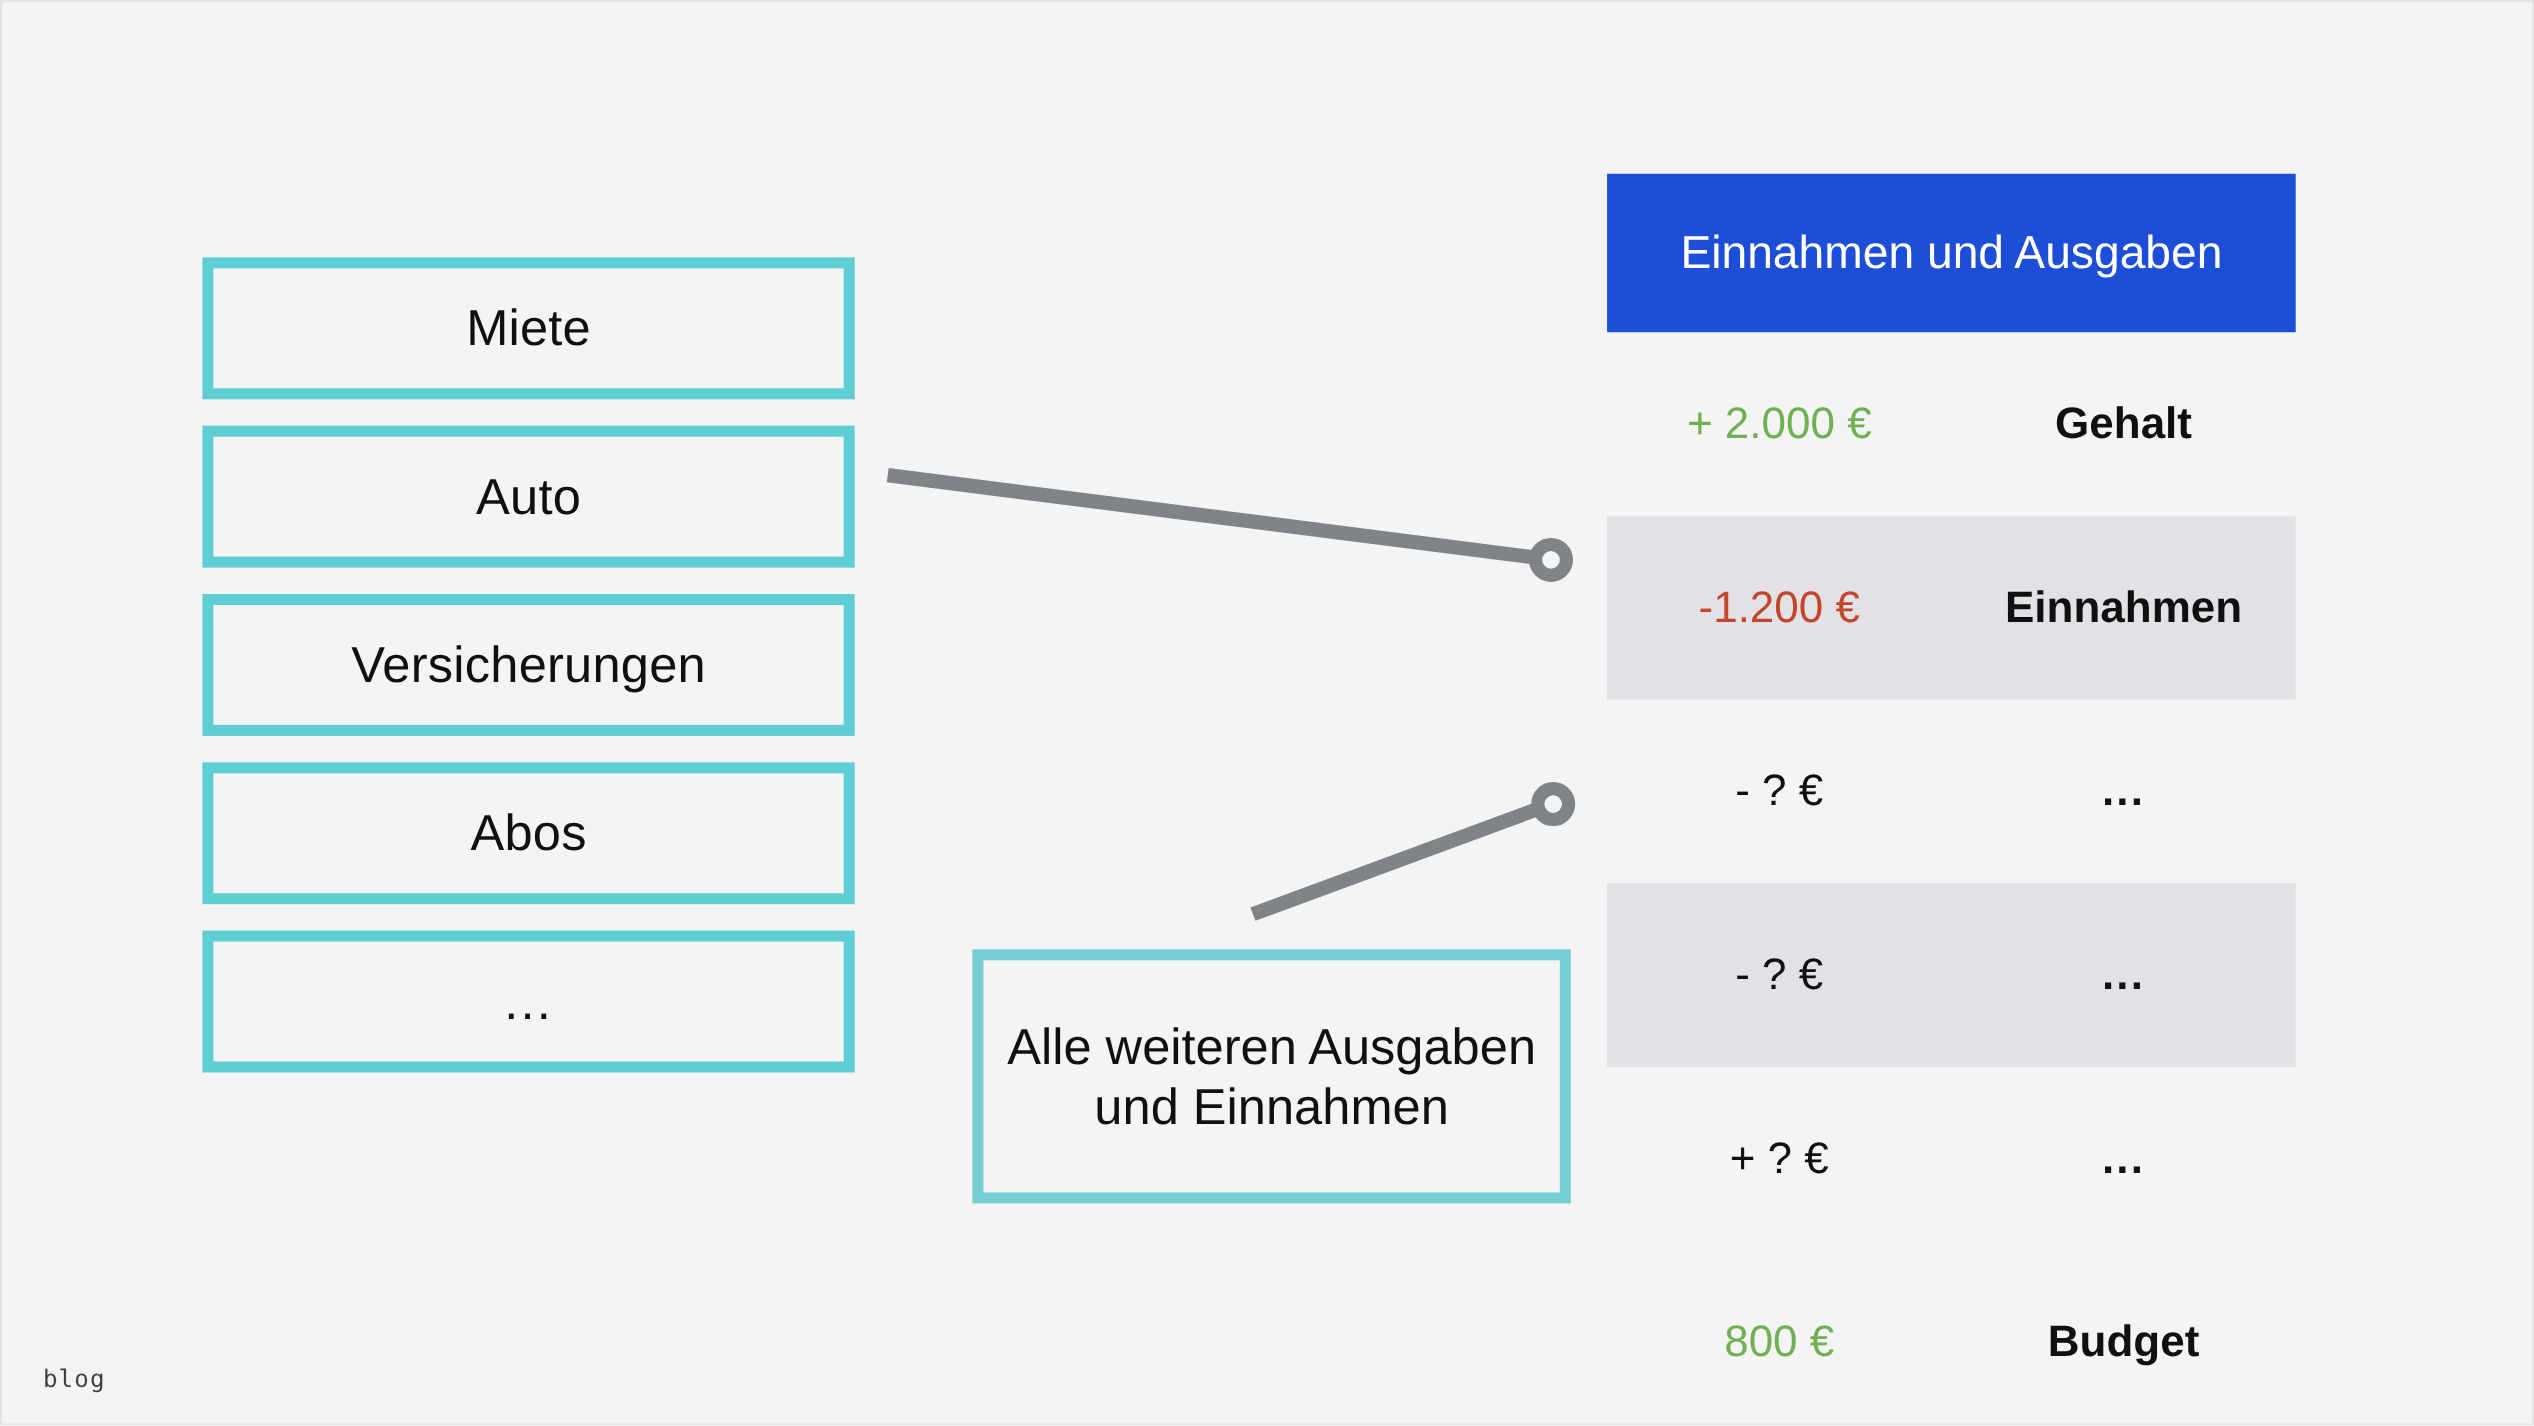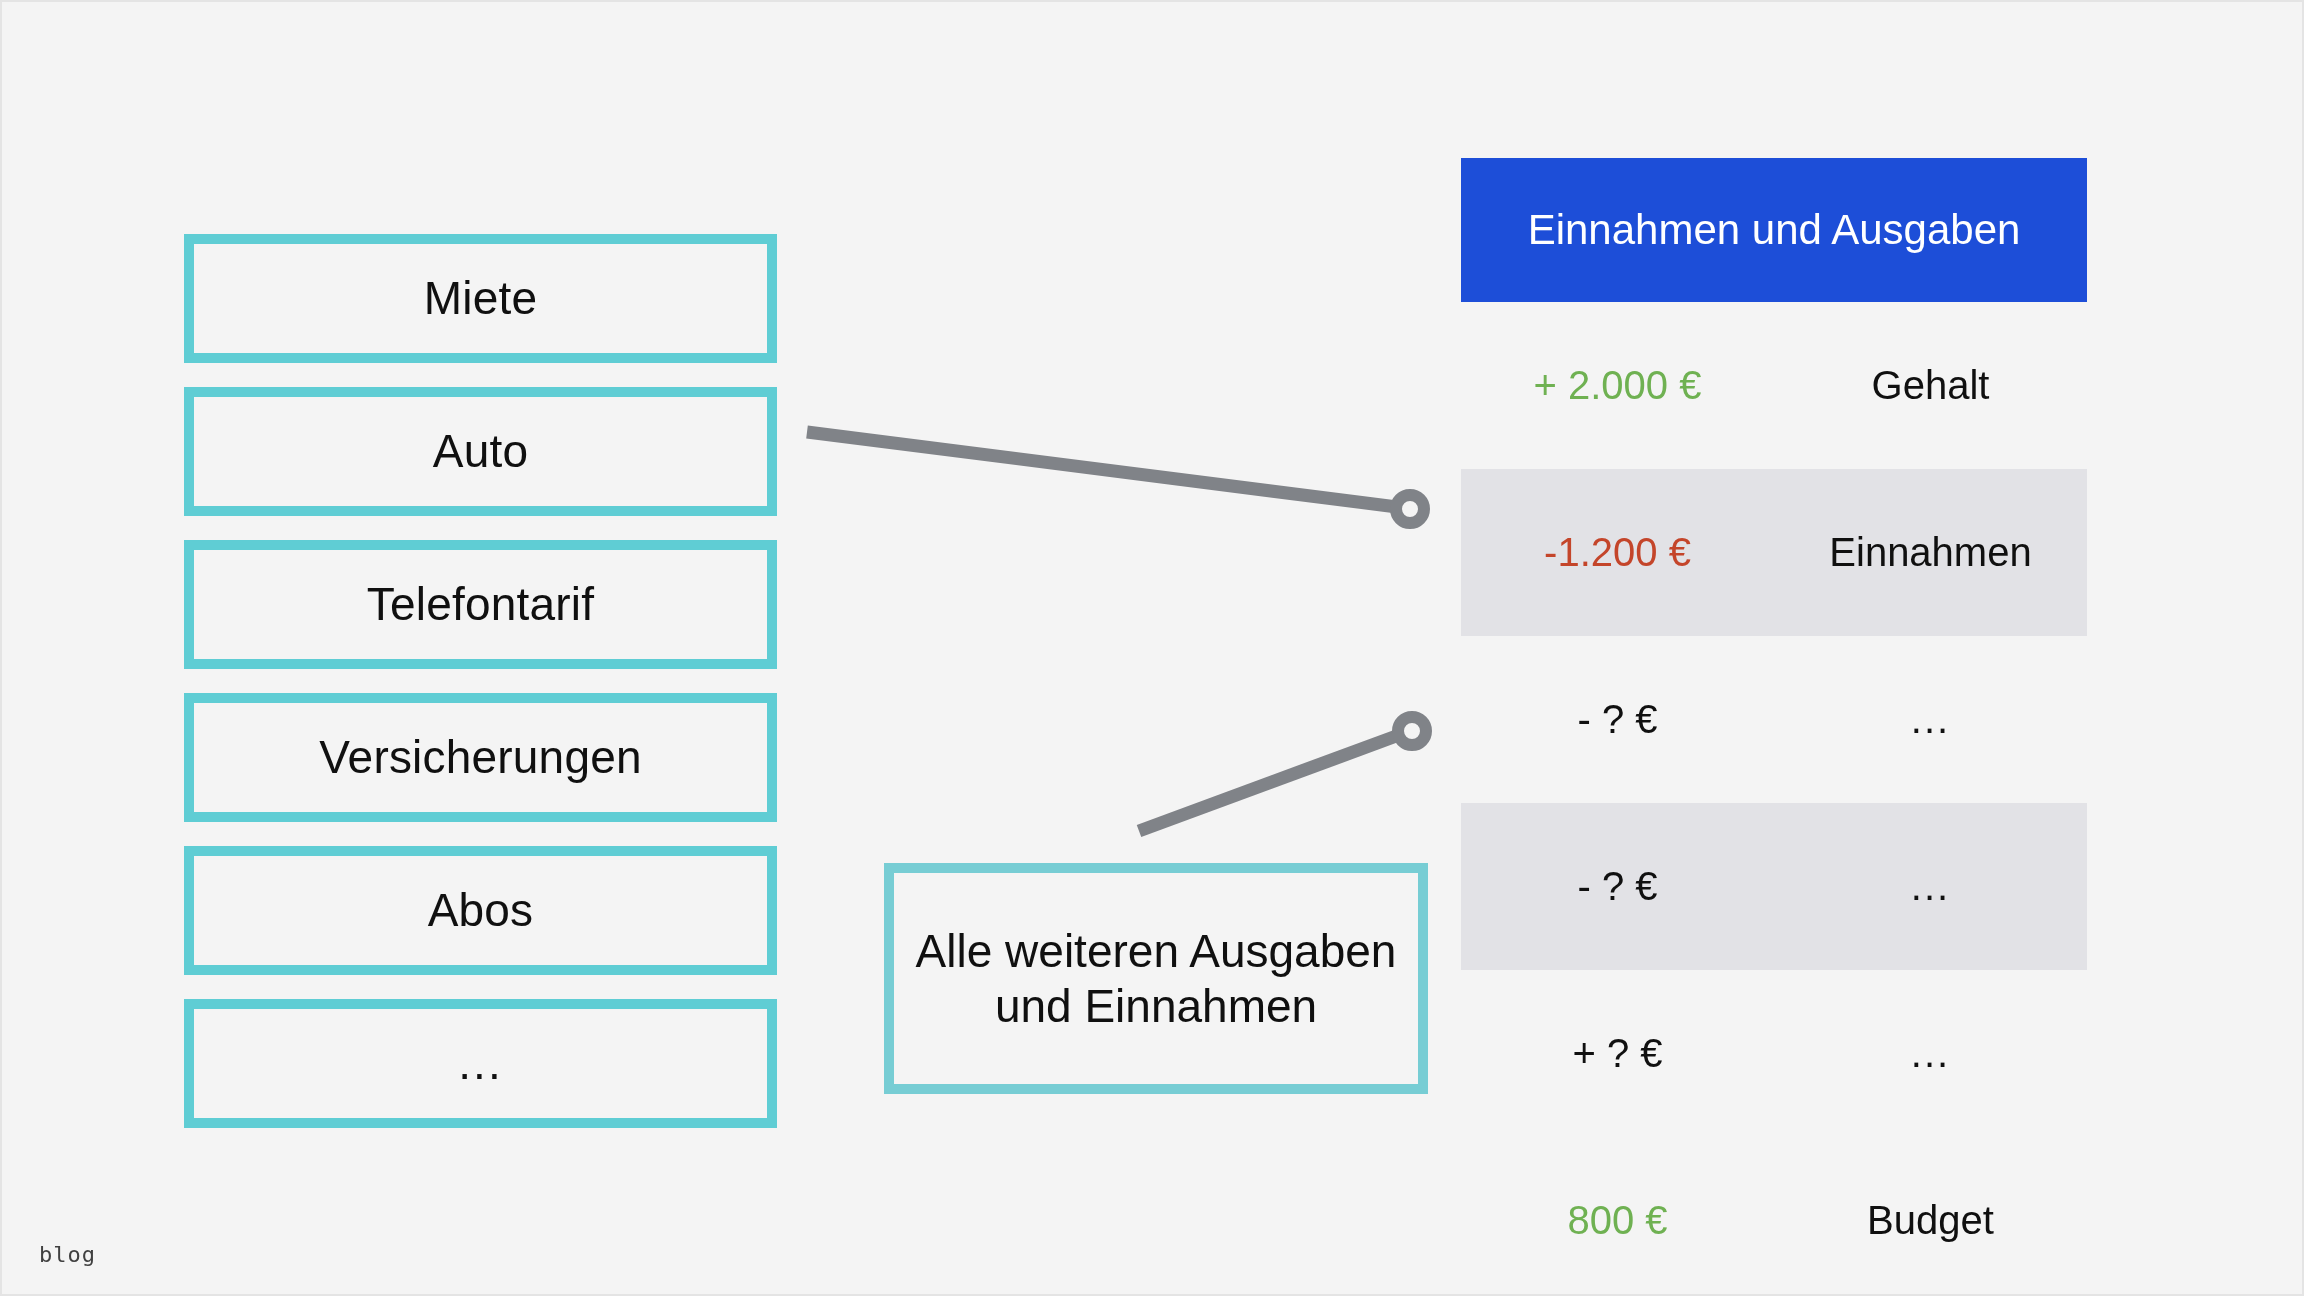--- a/index.html
+++ b/index.html
@@ -116,20 +116,21 @@
     text-align: center;
     font-size: 40px;
     white-space: nowrap;
   }
   .ledger-row .label {
     flex: 0 0 50%;
     text-align: center;
     font-size: 40px;
     color: #101010;
     white-space: nowrap;
+    font-weight: bold;
   }
   .ledger-row .label.dots {
     letter-spacing: 2px;
   }
   .amount.positive { color: #6fb152; }
   .amount.negative { color: #c4452a; }
   .amount.neutral  { color: #101010; }
 
   
   #watermark {
@@ -146,23 +147,20 @@
 <body>
 
 <div id="canvas">
 
   <div id="category-list">
     <div class="cat-box">
       <span class="cat-label">Miete</span>
     </div>
     <div class="cat-box">
       <span class="cat-label">Auto</span>
-    </div>
-    <div class="cat-box">
-      <span class="cat-label">Telefontarif</span>
     </div>
     <div class="cat-box">
       <span class="cat-label">Versicherungen</span>
     </div>
     <div class="cat-box">
       <span class="cat-label">Abos</span>
     </div>
     <div class="cat-box">
       <span class="cat-label dots">...</span>
     </div>

